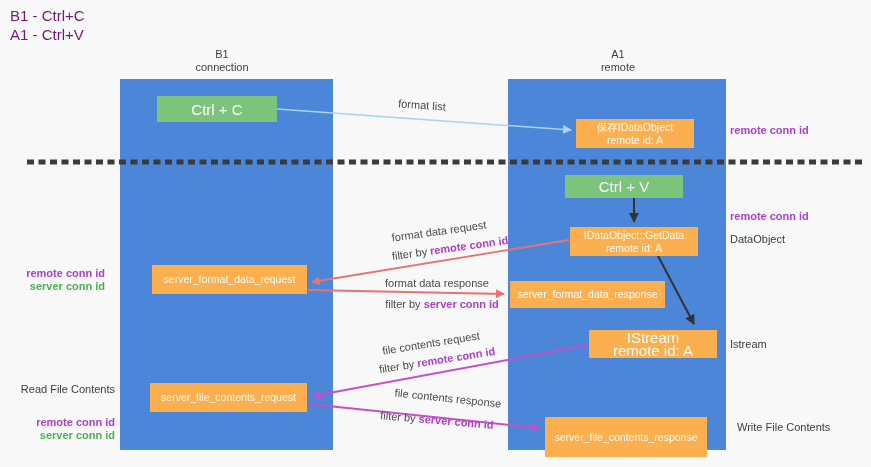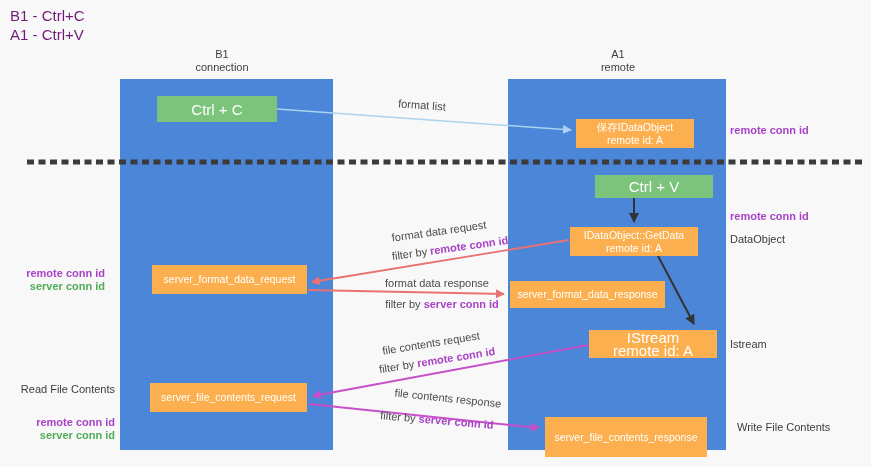--- a/index.html
+++ b/index.html
@@ -93,21 +93,21 @@
 
   <div class="box green" style="left:157px; top:96px; width:120px; height:26px;">
     <div>Ctrl + C</div>
   </div>
 
   <div class="box orange small" style="left:576px; top:119px; width:118px; height:29px;">
     <div>保存IDataObject</div>
     <div>remote id: A</div>
   </div>
 
-  <div class="box green" style="left:595px; top:175px; width:118px; height:23px;">
+  <div class="box green" style="left:565px; top:175px; width:118px; height:23px;">
     <div>Ctrl + V</div>
   </div>
 
   <div class="box orange small" style="left:570px; top:227px; width:128px; height:29px;">
     <div>IDataObject::GetData</div>
     <div>remote id: A</div>
   </div>
 
   <div class="box orange small" style="left:152px; top:265px; width:155px; height:29px;">
     <div>server_format_data_request</div>

